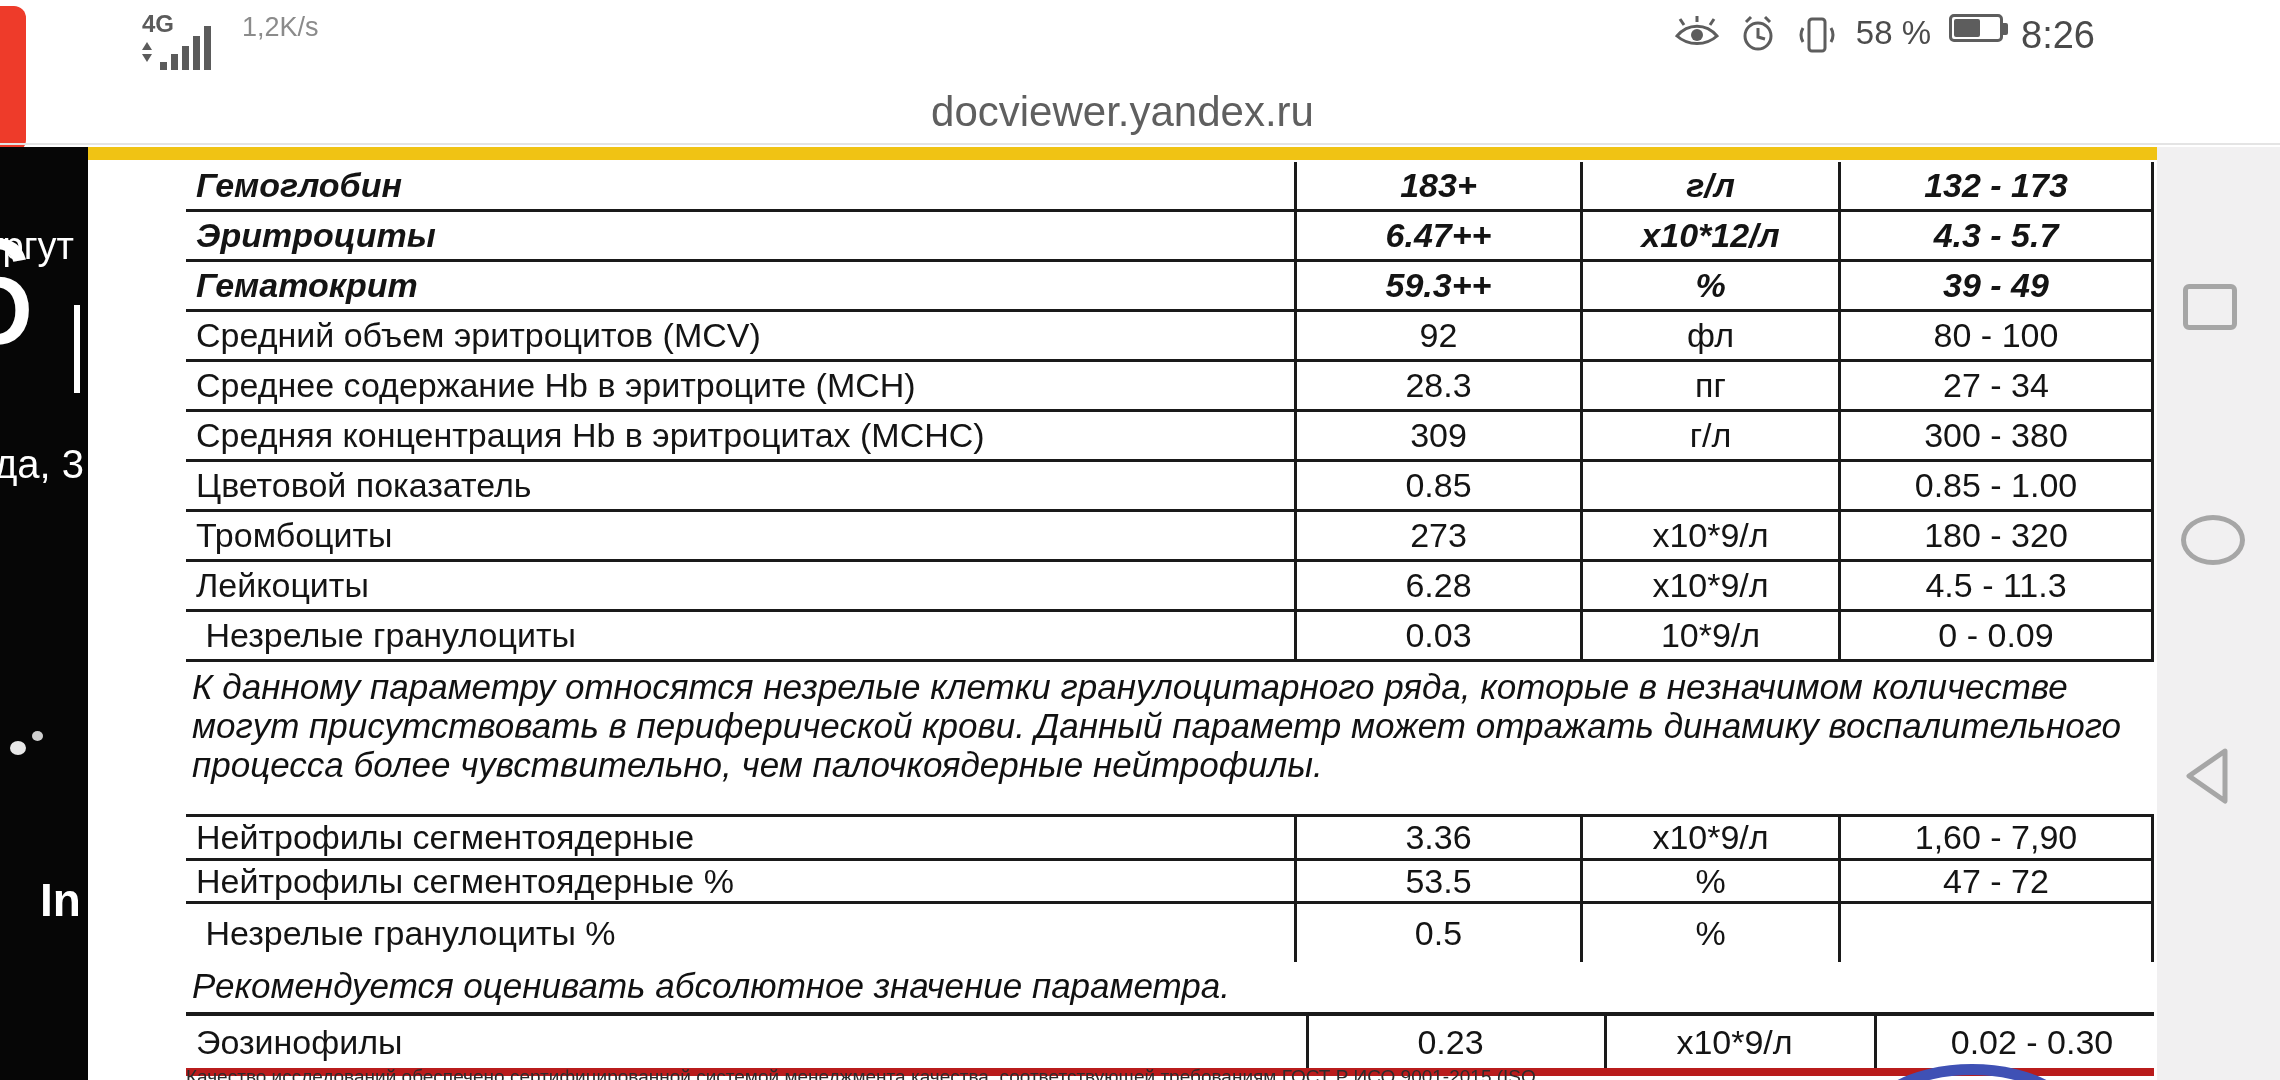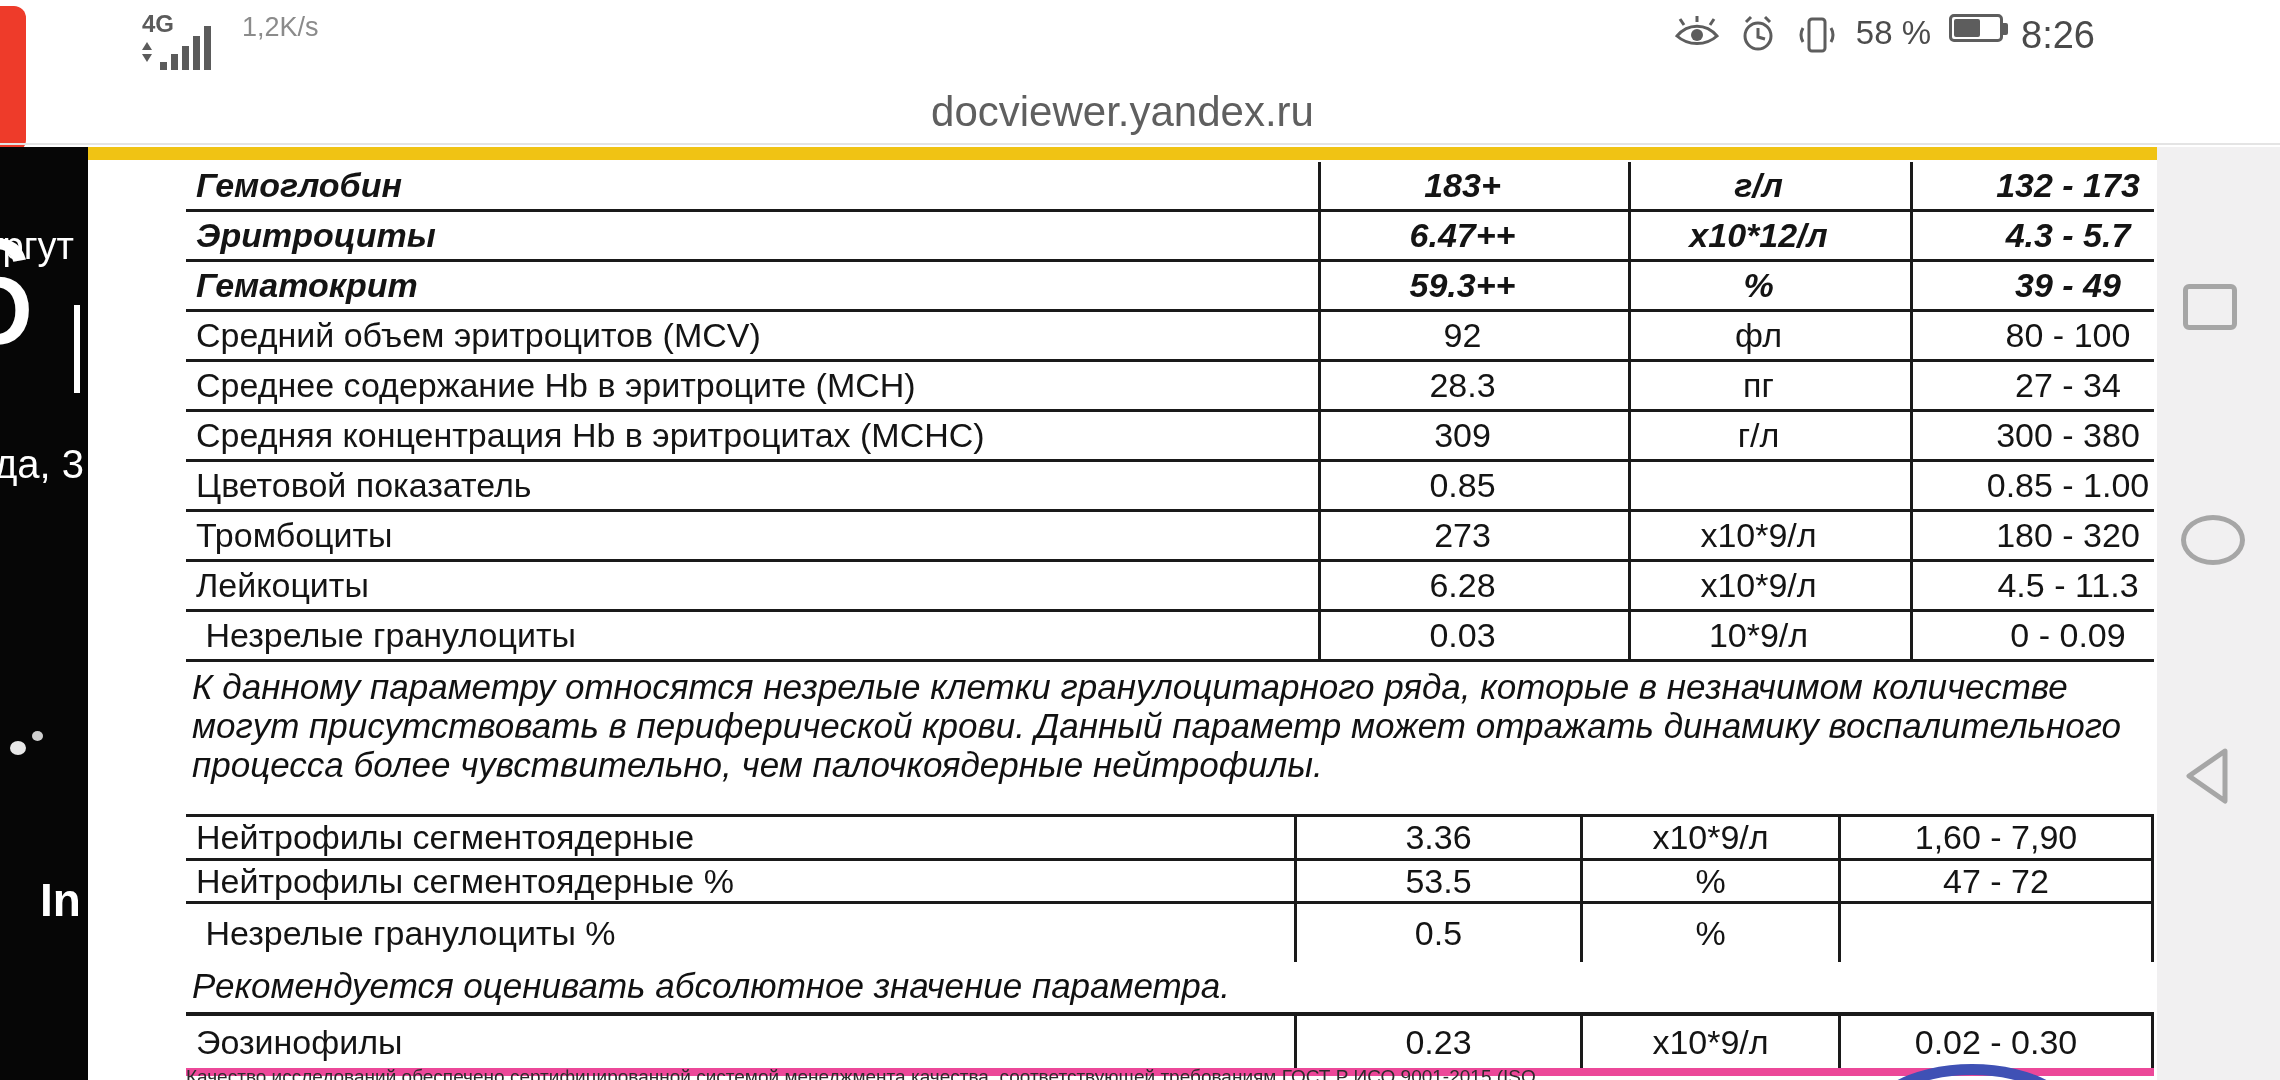--- a/index.html
+++ b/index.html
@@ -39,23 +39,23 @@
   .nav-tri{position:absolute;left:22px;top:598px;}
 
   
   .doc{position:absolute;left:186px;top:162px;width:1968px;font-size:34px;color:#141414;}
   .mrow{display:grid;grid-template-columns:1108px 286px 258px 316px;border-bottom:3px solid #1a1a1a;}
   .mrow .c{display:flex;align-items:center;overflow:hidden;}
   .c.name{padding-left:10px;white-space:pre;}
   .c.val,.c.unit,.c.range{justify-content:center;border-left:3px solid #1a1a1a;}
   .c.range{border-right:3px solid #1a1a1a;}
   .b{font-weight:bold;font-style:italic;}
-  .h50{height:50px;gap:24px;}.h44{height:44px;}.h43{height:43px;}.h58{height:58px;}
+  .h50{height:50px;}.h44{height:44px;}.h43{height:43px;}.h58{height:58px;}
   .nb{border-bottom:none;}
-  .last{height:64px;border-top:4px solid #1a1a1a;border-bottom:8px solid #ec4899;}
+  .last{height:64px;border-top:4px solid #1a1a1a;border-bottom:8px solid #b91c1c;gap:12px;}
   .note{font-style:italic;font-size:35px;white-space:nowrap;overflow:hidden;padding-left:6px;color:#111;}
   .note-tall{height:155px;padding-top:5px;}
   .note-tall .note-line{line-height:39px;}
   .note-short{height:50px;line-height:48px;}
   .underl{border-bottom:3px solid #1a1a1a;}
 
   
   .fineprint{position:absolute;left:186px;top:1066px;width:1970px;font-size:19px;color:#2b2b2b;
              white-space:nowrap;overflow:hidden;}
   .stamp{position:absolute;left:1858px;top:1064px;width:228px;height:132px;border:11px solid #3f51b5;border-radius:50%;}

